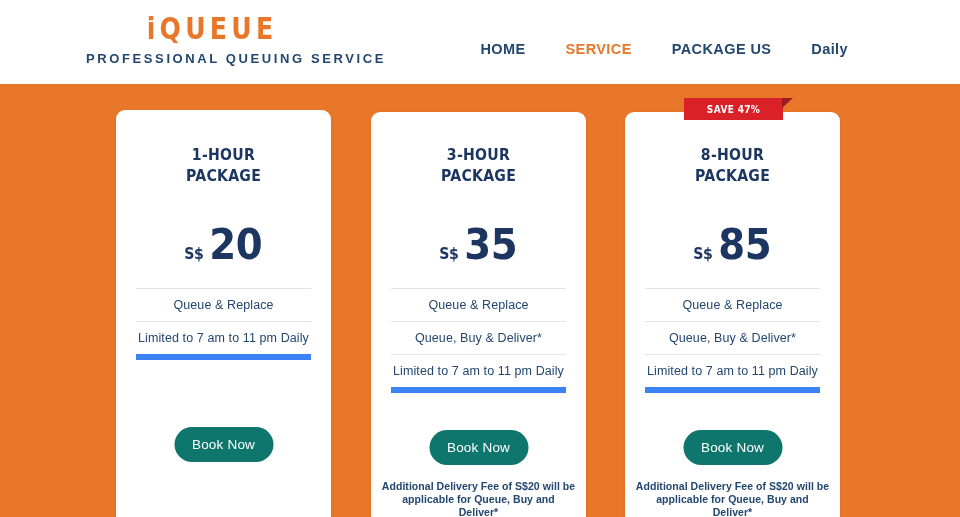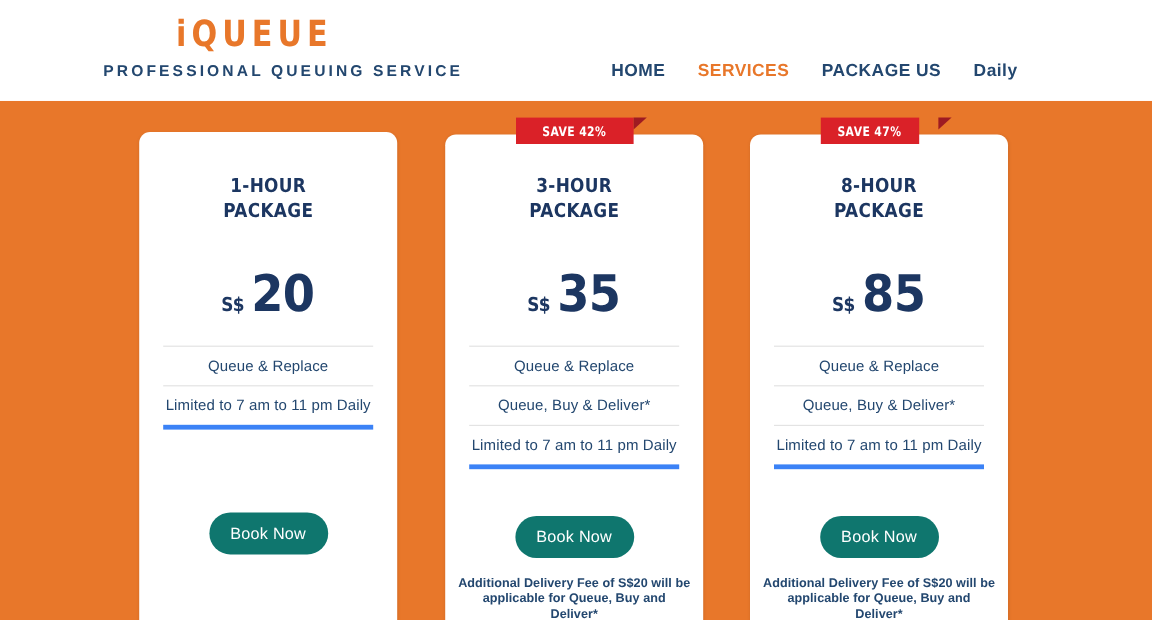--- a/index.html
+++ b/index.html
@@ -50,24 +50,24 @@
     color: #23476F;
     letter-spacing: 2.6px;
     line-height: 18px;
     margin-top: 4px;
     white-space: nowrap;
   }
 
   #main-nav {
     position: absolute;
     right: 112px;
-    top: 51px;
+    top: 41px;
     display: flex;
     align-items: center;
-    gap: 27px;
+    gap: 40px;
   }
 
   .nav-link {
     font-family: "Liberation Sans", sans-serif;
     font-size: 14.5px;
     font-weight: bold;
     color: #23476F;
     letter-spacing: 0.4px;
     white-space: nowrap;
     cursor: pointer;
@@ -103,21 +103,21 @@
     position: absolute;
     top: 14px;
     height: 22px;
     background: #DA2128;
     display: flex;
     align-items: center;
     justify-content: center;
     z-index: 4;
   }
   #ribbon-2 { left: 430px; width: 98px; }
-  #ribbon-3 { left: 684px; width: 82px; }
+  #ribbon-3 { left: 684px; width: 99px; }
 
   .save-ribbon-label {
     font-family: "DejaVu Sans", sans-serif;
     font-size: 11px;
     font-weight: bold;
     color: #ffffff;
     letter-spacing: 0.4px;
     transform: scaleX(0.82);
     white-space: nowrap;
   }
@@ -177,21 +177,21 @@
   .feature-item {
     font-family: "Liberation Sans", sans-serif;
     font-size: 12.5px;
     color: #23476F;
     text-align: center;
     padding: 9px 0;
     border-top: 1px solid #E3E3E3;
     line-height: 14px;
     letter-spacing: 0.1px;
   }
-  .feature-item.is-last { border-bottom: 4px solid #3b82f6; }
+  .feature-item.is-last { border-bottom: 6px solid #3b82f6; }
 
   .book-now-button {
     position: absolute;
     left: 50%;
     transform: translateX(-50%);
     width: 99px;
     height: 35px;
     background: #0f766e;
     border: none;
     border-radius: 18px;
@@ -226,21 +226,21 @@
 
 <header id="site-header">
 
   <div id="brand">
     <div id="brand-name">iQUEUE</div>
     <div id="brand-tagline">PROFESSIONAL QUEUING SERVICE</div>
   </div>
 
   <nav id="main-nav">
     <a class="nav-link">HOME</a>
-    <a class="nav-link is-active">SERVICES</a>
+    <a class="nav-link is-active">SERVICE</a>
     <a class="nav-link">PACKAGE US</a>
     <a class="nav-link">Daily</a>
   </nav>
 
 </header>
 
 <section id="pricing-section">
 
   <div class="pricing-card" id="card-1">
     <div class="card-title">
@@ -251,24 +251,20 @@
       <span class="price-currency">S$</span>
       <span class="price-amount">20</span>
     </div>
     <ul class="feature-list">
       <li class="feature-item">Queue &amp; Replace</li>
       <li class="feature-item is-last">Limited to 7 am to 11 pm Daily</li>
     </ul>
     <button class="book-now-button">Book Now</button>
   </div>
 
-  <div class="save-ribbon" id="ribbon-2">
-    <span class="save-ribbon-label">SAVE 42%</span>
-    <span class="ribbon-fold"></span>
-  </div>
 
   <div class="pricing-card" id="card-2">
     <div class="card-title">
       <div>3-HOUR</div>
       <div>PACKAGE</div>
     </div>
     <div class="card-price">
       <span class="price-currency">S$</span>
       <span class="price-amount">35</span>
     </div>

